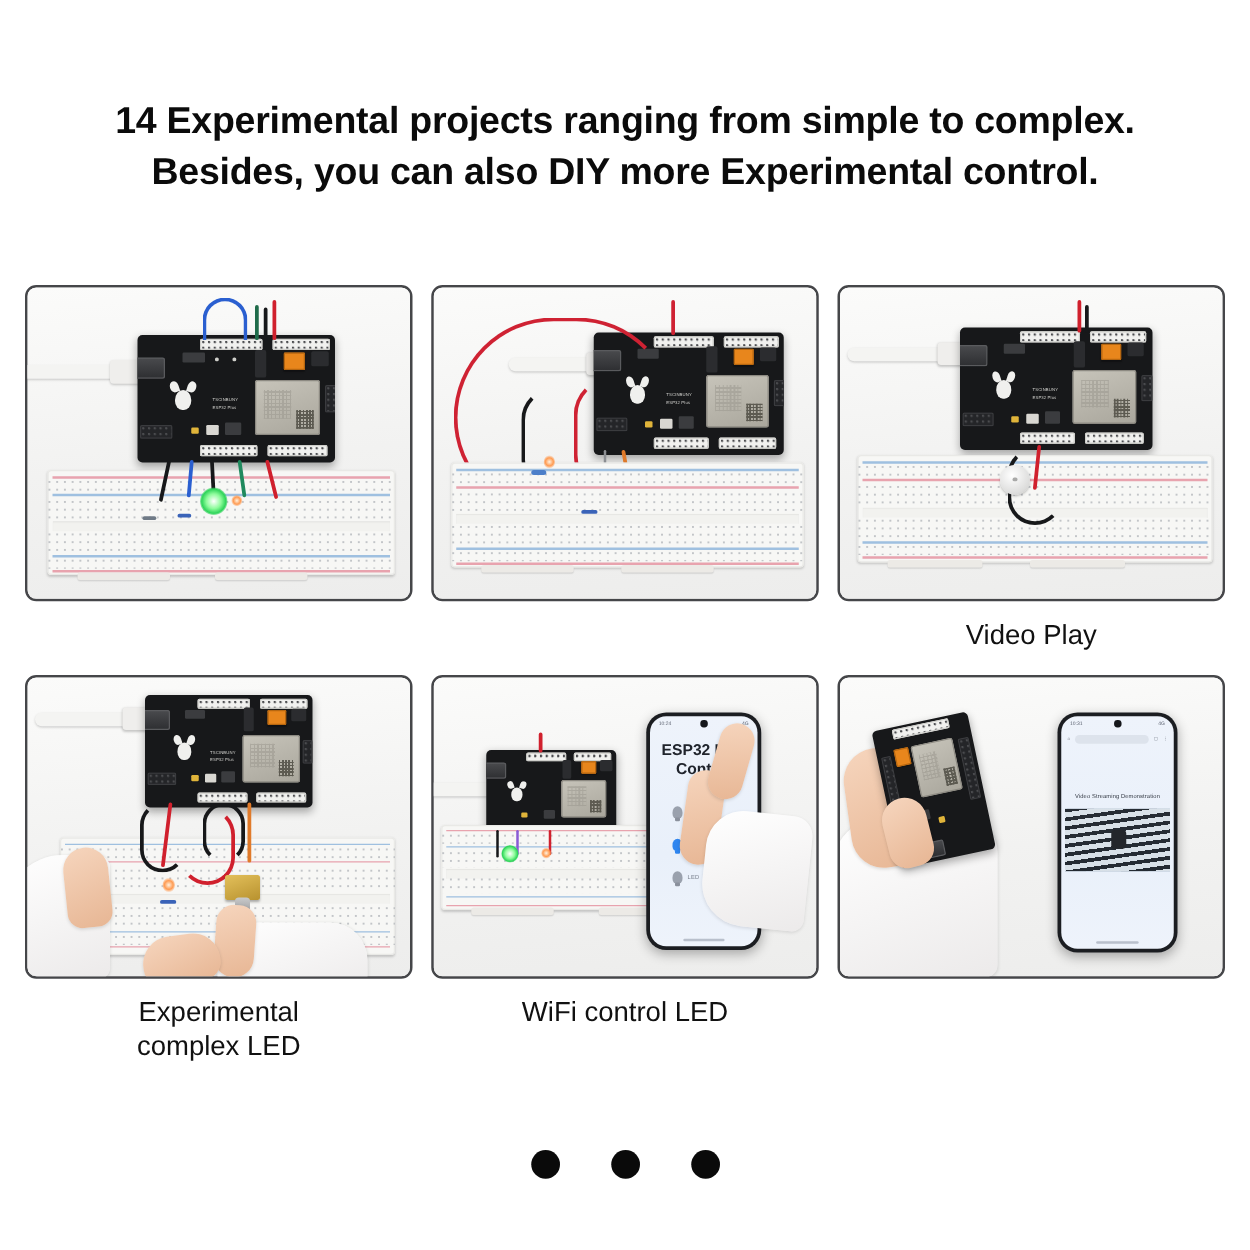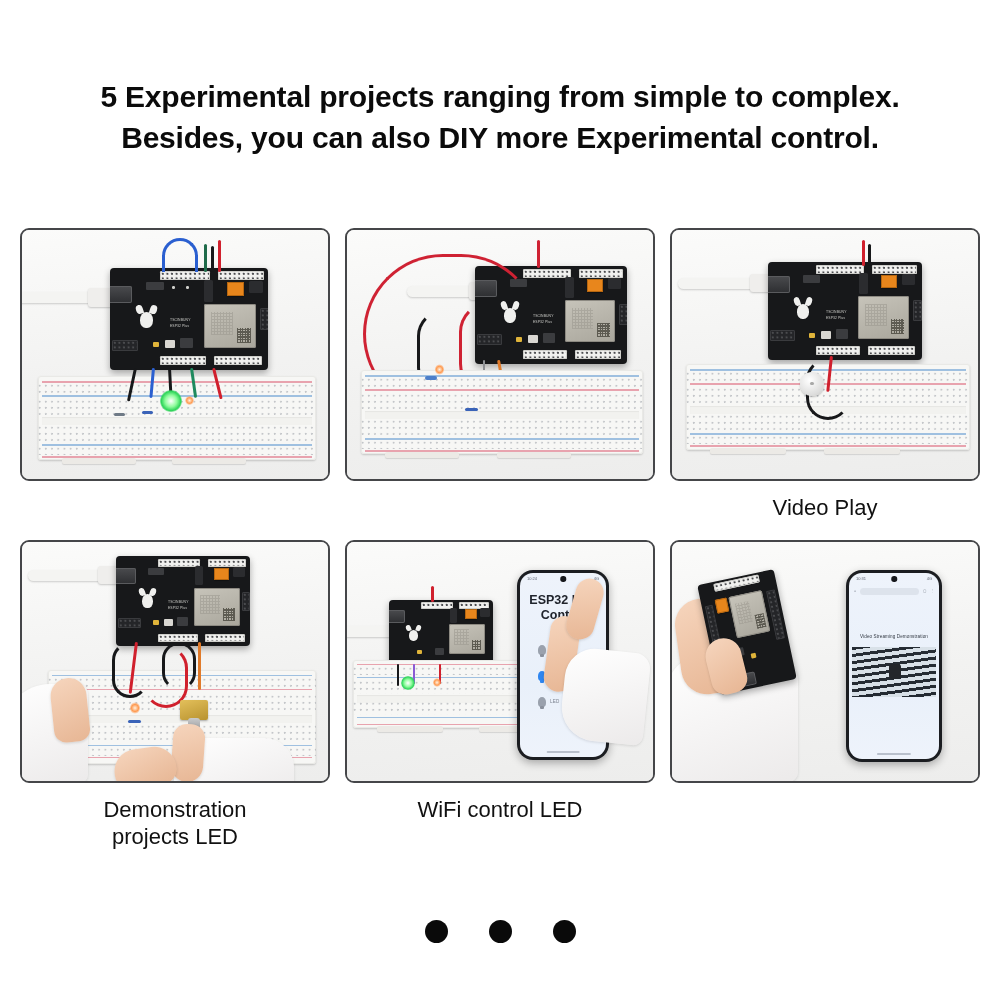--- a/index.html
+++ b/index.html
@@ -286,21 +286,21 @@
     display:flex; justify-content:center; align-items:center; gap:41px;
   }
   .dot{ width:23px; height:23px; border-radius:50%; background:#0a0a0a; }
 </style>
 </head>
 <body>
 
 <div class="page">
 
   <div class="heading">
-    <span class="ln">5 Experimental projects ranging from simple to complex.</span>
+    <span class="ln">14 Experimental projects ranging from simple to complex.</span>
     <span class="ln">Besides, you can also DIY more Experimental control.</span>
   </div>
 
   <div class="grid">
 
     <div class="cell">
       <div class="card">
         <div class="scene">
 
           <div class="usb-cable" style="left:-8px;top:62px;width:86px;"></div>
@@ -581,22 +581,22 @@
           <div class="pot-shaft" style="left:166px;top:176px;width:12px;height:16px;"></div>
 
           <div class="sleeve" style="left:-18px;top:142px;width:84px;height:100px;border-radius:46px 10px 10px 40px;"></div>
           <div class="hand" style="left:30px;top:136px;width:36px;height:64px;border-radius:18px 18px 12px 12px;transform:rotate(-6deg);"></div>
           <div class="sleeve" style="left:152px;top:196px;width:120px;height:60px;border-radius:30px 30px 10px 10px;"></div>
           <div class="hand" style="left:150px;top:182px;width:32px;height:58px;border-radius:14px 14px 16px 16px;transform:rotate(4deg);"></div>
           <div class="hand" style="left:92px;top:206px;width:62px;height:38px;border-radius:22px 22px 14px 14px;transform:rotate(-8deg);"></div>
         </div>
       </div>
       <div class="caption">
-        <span>Demonstration</span>
-        <span class="l2">projects LED</span>
+        <span>Experimental</span>
+        <span class="l2">complex LED</span>
       </div>
     </div>
 
     <div class="cell">
       <div class="card r2">
         <div class="scene">
 
           <div class="usb-cable" style="left:-10px;top:84px;width:60px;"></div>
 
           <div class="board" style="left:42px;top:58px;width:104px;height:70px;">

